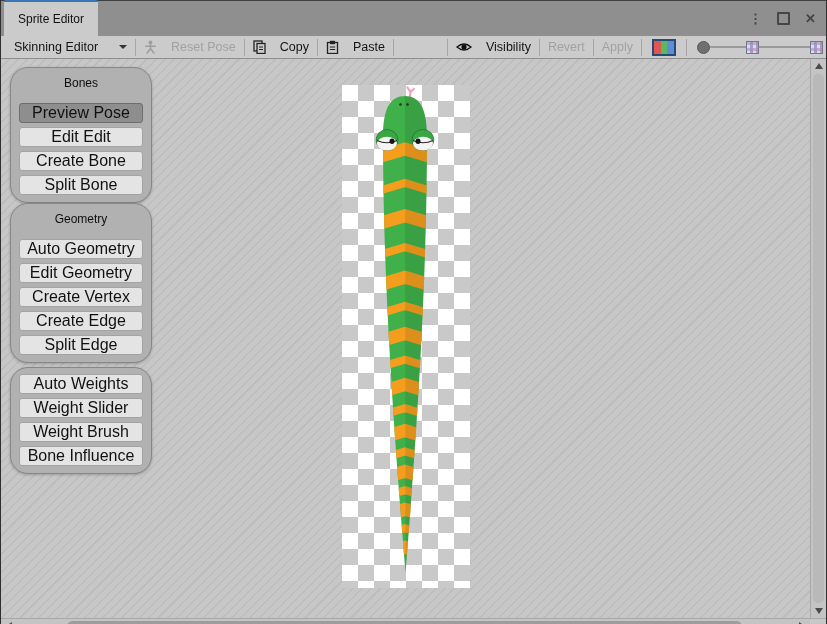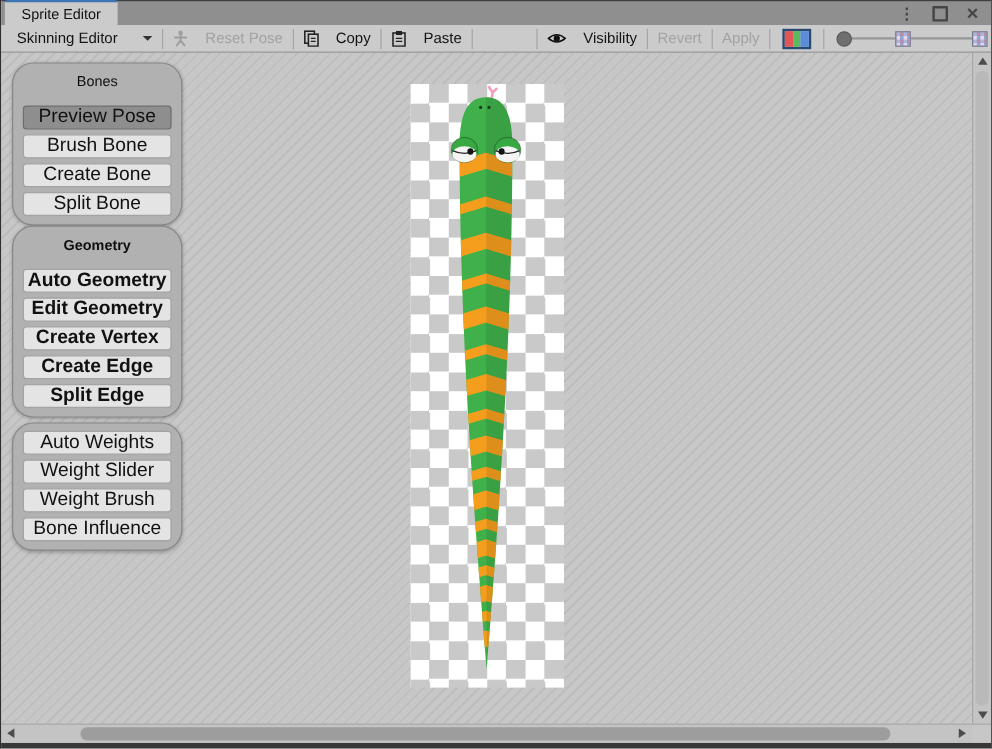--- a/index.html
+++ b/index.html
@@ -1,20 +1,20 @@
 <!DOCTYPE html>
 <html><head>
 <meta charset="utf-8">
 <style>
   html,body{margin:0;padding:0;}
   body{font-family:"Liberation Sans",sans-serif;-webkit-font-smoothing:antialiased;}
   .window{width:827px;height:624px;box-sizing:border-box;position:relative;
     border-left:1px solid #2f2f2f;border-right:1px solid #2f2f2f;background:#cbcbcb;overflow:hidden;}
   
-  .tabstrip{height:21px;background:#8f8f8f;border-top:1px solid #3f3f3f;display:flex;align-items:stretch;box-sizing:border-box;}
+  .tabstrip{height:36px;background:#8f8f8f;border-top:1px solid #3f3f3f;display:flex;align-items:stretch;box-sizing:border-box;}
   .tab{margin-left:3px;margin-top:-1px;background:#cbcbcb;border-top:2px solid #3d76b5;
     padding:0 14px;display:flex;align-items:center;font-size:12px;color:#111;border-radius:2px 2px 0 0;}
   .winctrls{margin-left:auto;display:flex;align-items:center;gap:15px;padding-right:10px;color:#454545;}
   .kebab{font-size:13px;font-weight:bold;line-height:1;letter-spacing:0;}
   .maxbox{width:9px;height:9px;border:2px solid #454545;border-radius:1px;}
   .closex{font-size:13px;font-weight:bold;line-height:1;}
   
   .toolbar{height:23px;background:#cbcbcb;border-bottom:1px solid #8e8e8e;display:flex;align-items:center;
     font-size:12.5px;color:#141414;padding-left:5px;box-sizing:border-box;}
   .tbtn{display:flex;align-items:center;gap:14px;padding:0 8px;height:100%;white-space:nowrap;cursor:default;}
@@ -141,25 +141,25 @@
       </div>
     </div>
   </div>
 
   <div class="main">
     <div class="viewport">
       <div id="panels">
           <div class="panel" style="top: 8px;">
             <div class="ptitle">Bones</div>
             <div class="pbtn selected">Preview Pose</div>
-            <div class="pbtn">Brush Bone</div>
+            <div class="pbtn">Edit Edit</div>
             <div class="pbtn">Create Bone</div>
             <div class="pbtn">Split Bone</div>
           </div>
-          <div class="panel" style="top: 144px; font-weight: bold;">
+          <div class="panel" style="top: 144px;">
             <div class="ptitle">Geometry</div>
             <div class="pbtn">Auto Geometry</div>
             <div class="pbtn">Edit Geometry</div>
             <div class="pbtn">Create Vertex</div>
             <div class="pbtn">Create Edge</div>
             <div class="pbtn">Split Edge</div>
           </div>
           <div class="panel" style="top: 308px;">
             <div class="pbtn">Auto Weights</div>
             <div class="pbtn">Weight Slider</div>

